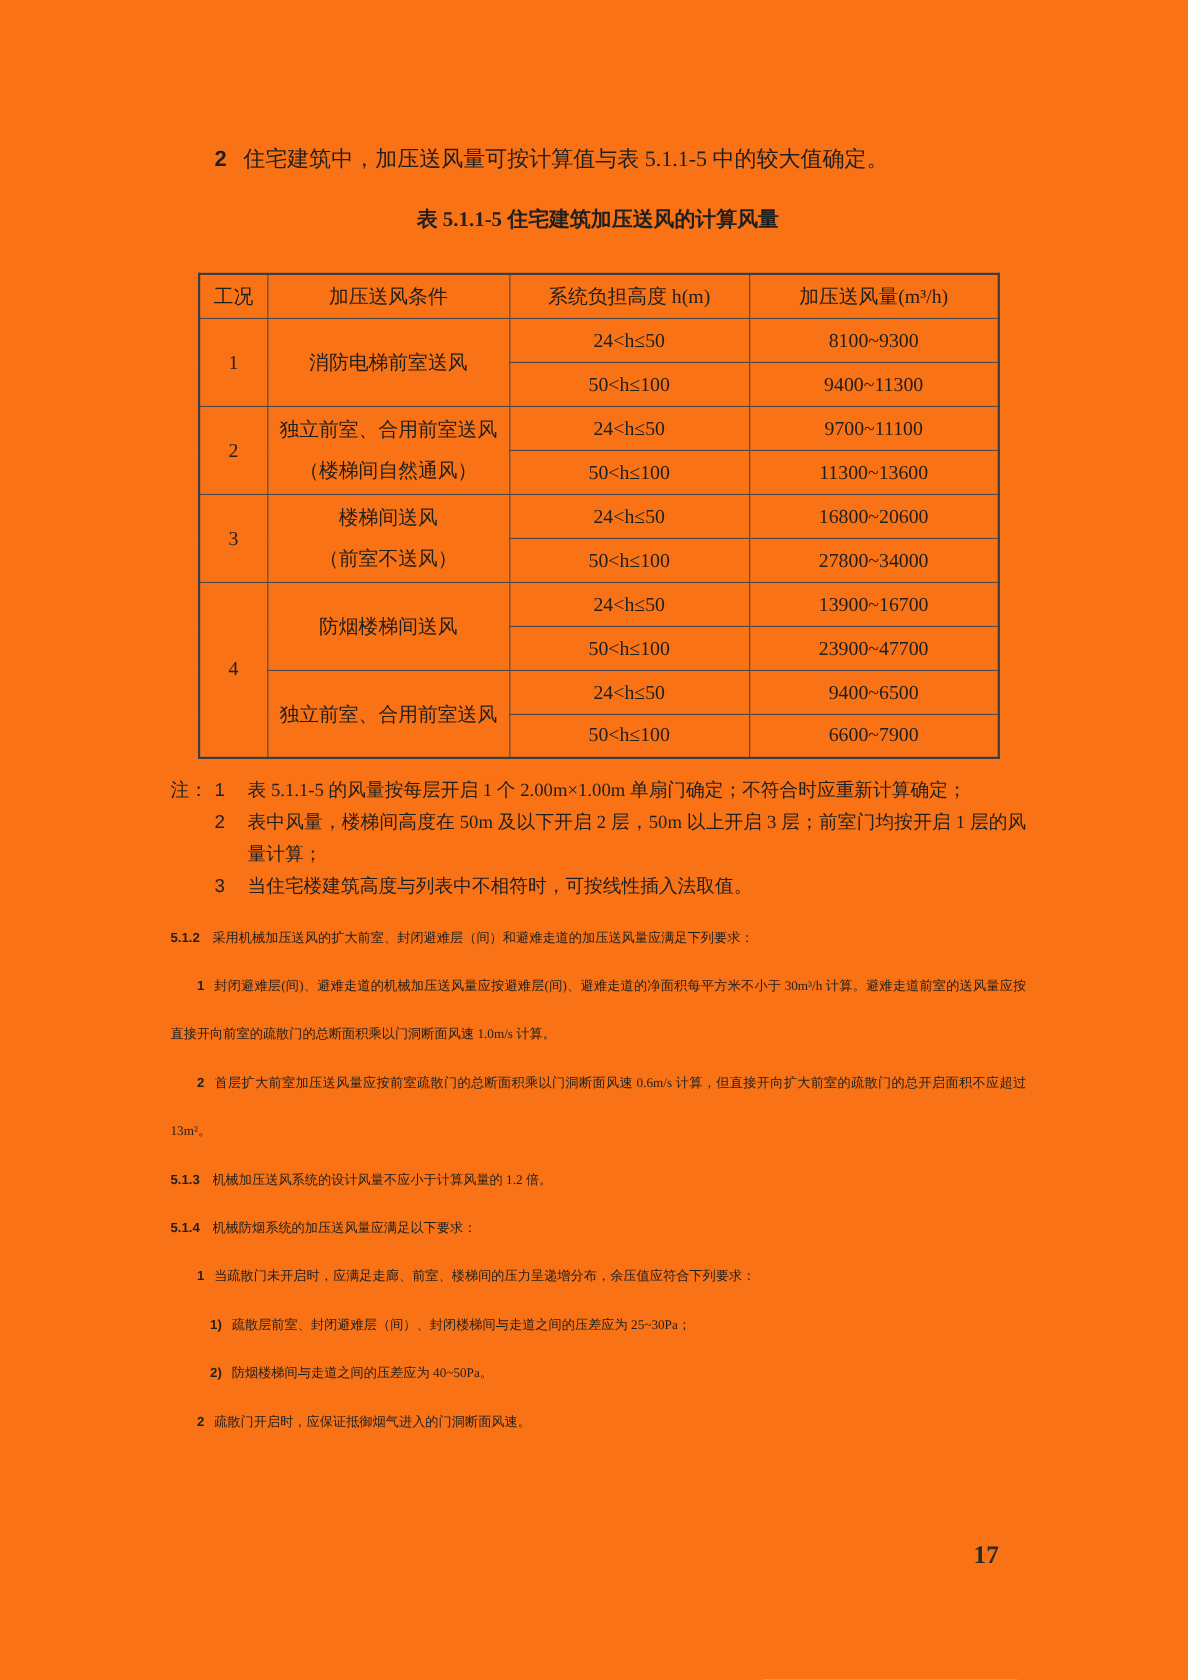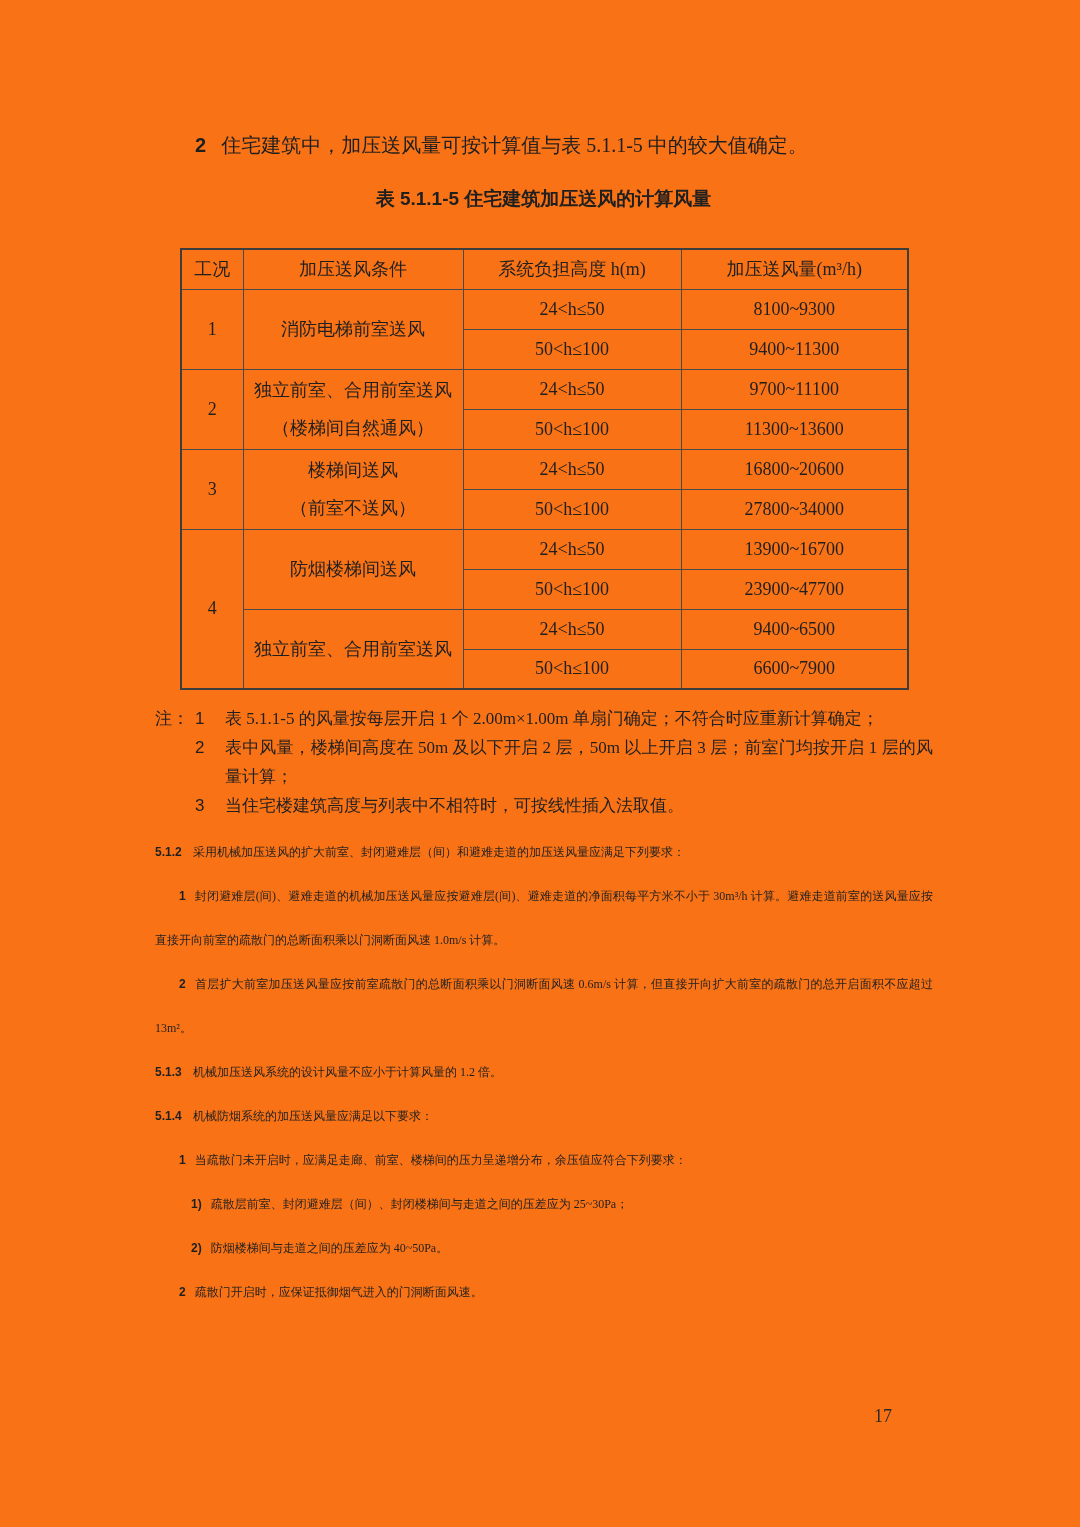--- a/index.html
+++ b/index.html
@@ -31,21 +31,21 @@
     text-align: justify;
   }
 
   
   .table-title {
     margin: 26px 0 0 25px;
     width: 727px;
     text-align: center;
     font-size: 19px;
     font-weight: bold;
-    font-family: Liberation Sans, sans-serif;
+    font-family: Liberation Serif, serif;
   }
 
   
   table.supply {
     margin: 12px 0 0 25px;
     width: 727px;
     border-collapse: collapse;
     table-layout: fixed;
     font-size: 18px;
   }
@@ -92,23 +92,24 @@
   .num {
     font-weight: bold;
     font-family: "Liberation Sans", "DejaVu Sans", sans-serif;
   }
   .num-sec { margin-right: 0.95em; }
   .num-item { margin-right: 0.75em; }
 
   
   .page-num {
     position: absolute;
-    right: 188px; bottom: 100px;
-    font-size: 18px;
+    right: 172px; bottom: 100px;
+    font-size: 23px;
     color: #2a2a2a;
+    font-weight: bold;
   }
 </style>
 </head>
 <body>
 
 <div class="page">
   <div class="content">
 
     <p class="p-intro"><span class="num num-item">2</span><span>住宅建筑中，加压送风量可按计算值与表 5.1.1-5 中的较大值确定。</span></p>
 

